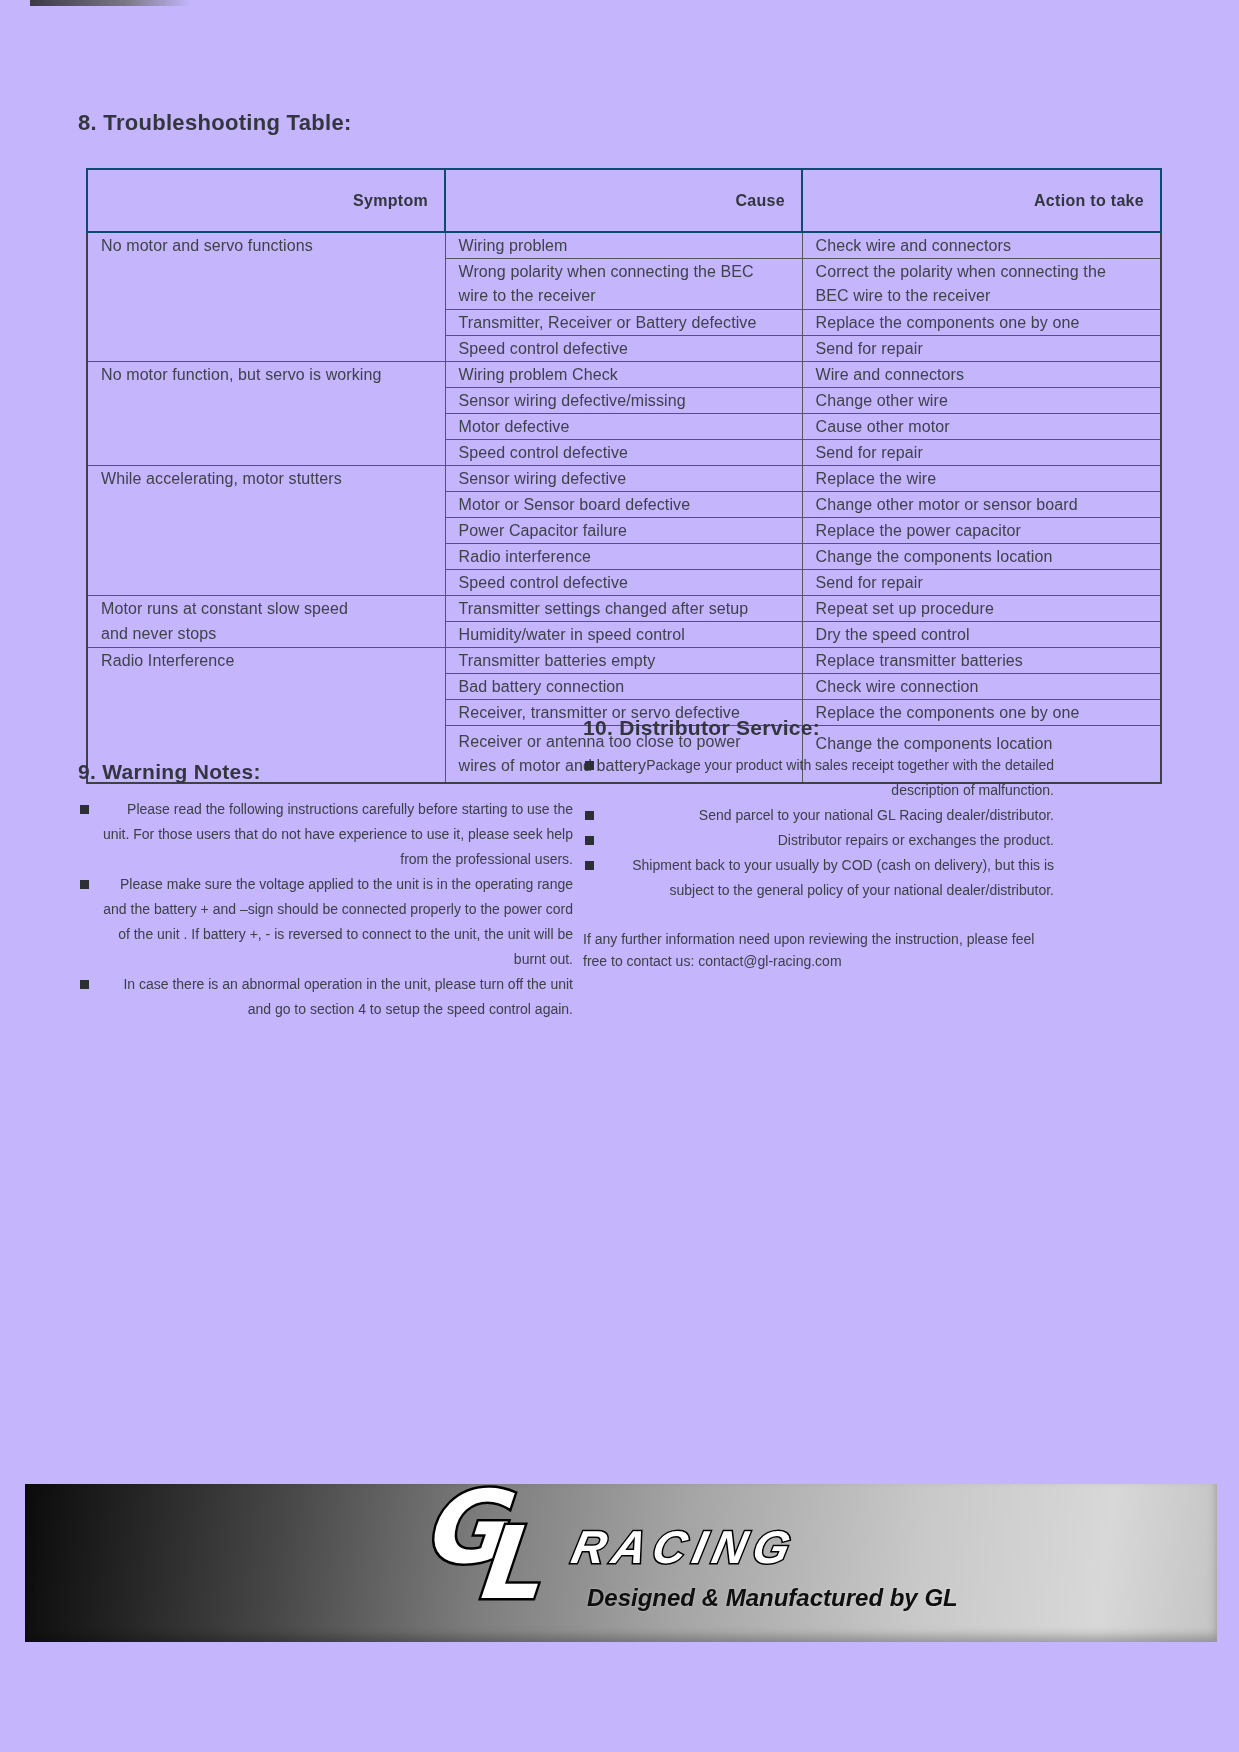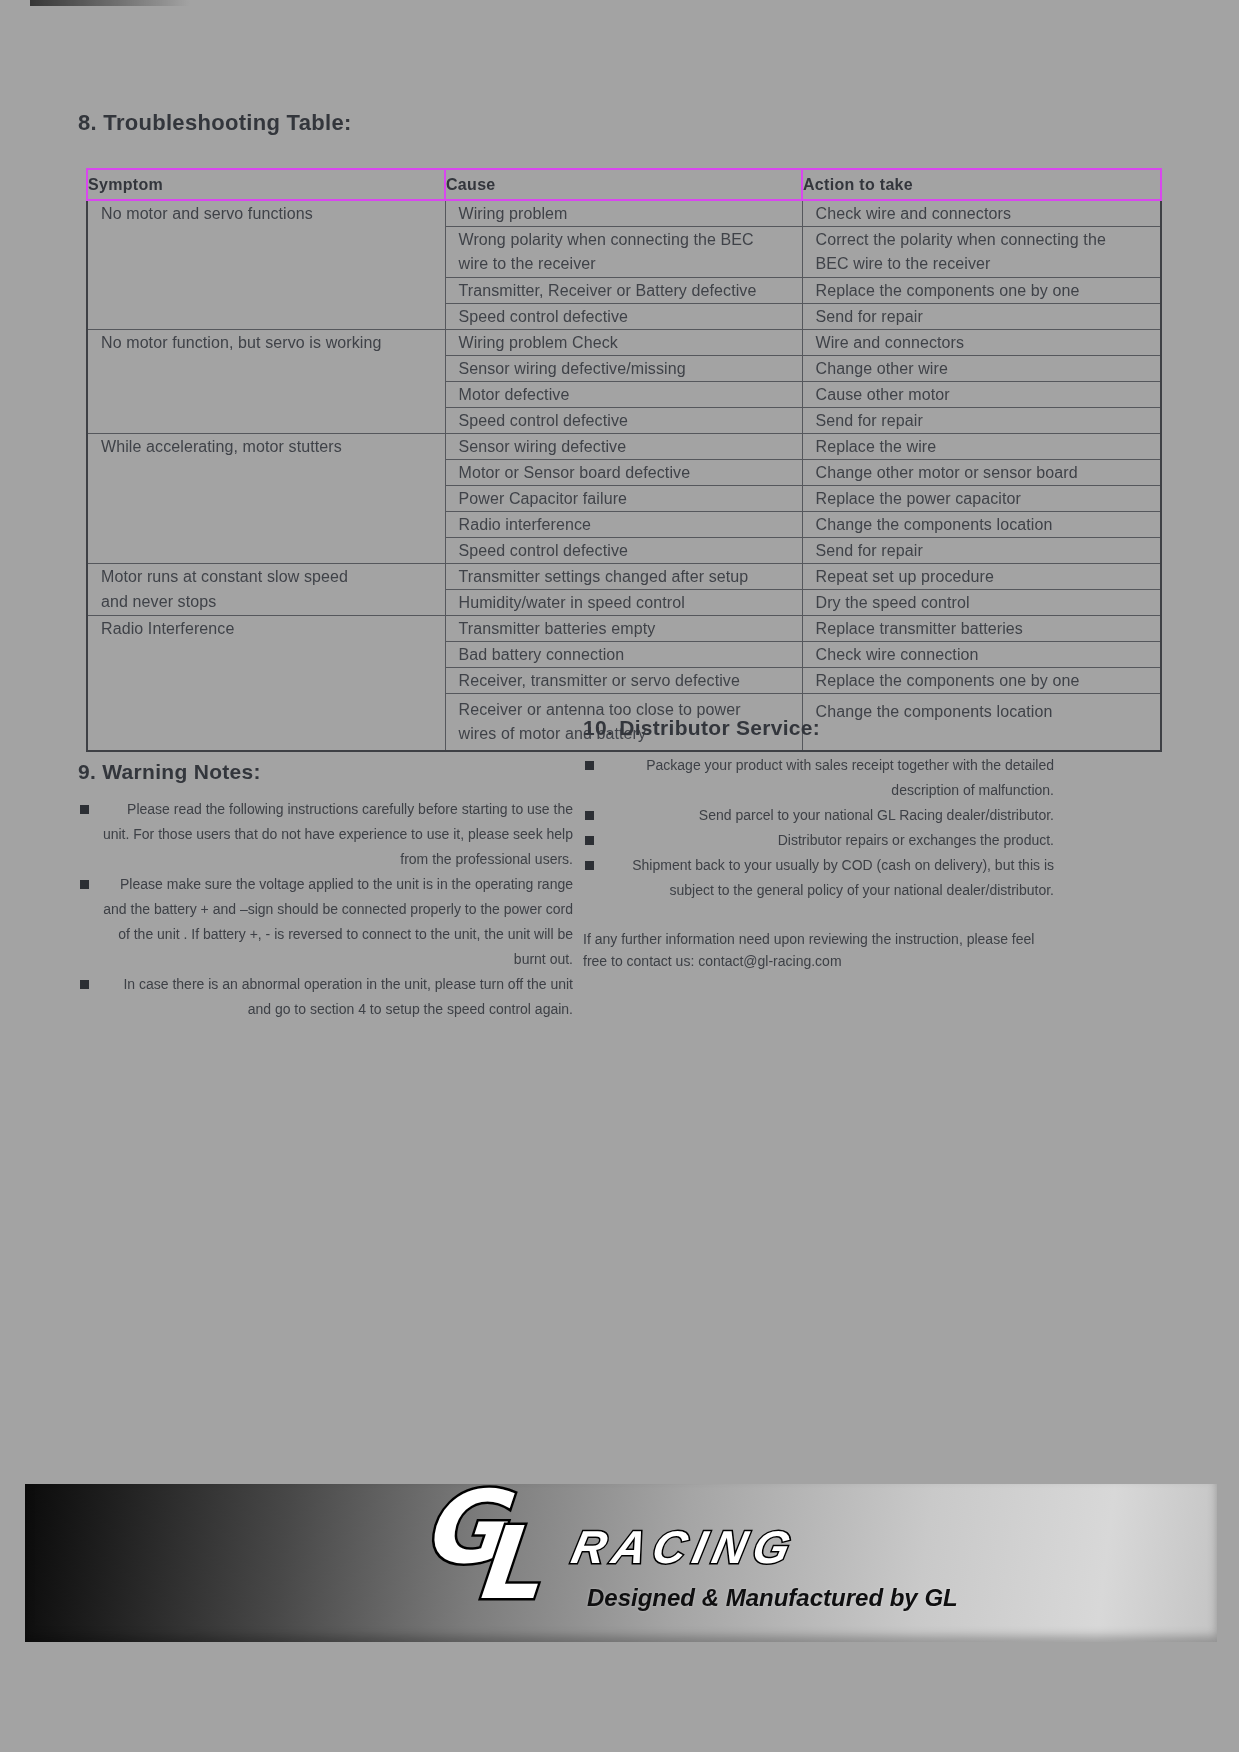--- a/index.html
+++ b/index.html
@@ -1,40 +1,40 @@
 <!DOCTYPE html>
 <html><head>
 <meta charset="utf-8">
 <style>
   html,body{margin:0;padding:0;background:#e9e9e9;}
   .page{
     position:relative;width:1239px;height:1752px;margin:0 auto;
-    background:#a3a3a3;
+    background:#c4b5fd;
     font-family:"Liberation Sans","DejaVu Sans",sans-serif;
     color:#3b3e44;overflow:hidden;
   }
   .scan-artifact{
     position:absolute;left:30px;top:0;width:160px;height:6px;
     background:linear-gradient(to right,#242424,#6e6e6e 60%,rgba(110,110,110,0));
     opacity:.85;filter:blur(.6px);
   }
   .sec-title{
     font-size:22px;font-weight:bold;color:#33363c;letter-spacing:.3px;margin:0;
   }
   .title-8{position:absolute;left:78px;top:110px;}
 
   
   table.ts{
     position:absolute;left:86px;top:168px;width:1074px;
     border-collapse:collapse;table-layout:fixed;
     border:2.5px solid #3e4045;
   }
   table.ts th{
-    border:2px solid #d946ef;height:29px;font-size:16px;font-weight:bold;
-    color:#33363c;letter-spacing:.3px;text-align:left;padding:0;
+    border:2px solid #0c4a6e;height:29px;font-size:16px;font-weight:bold;
+    color:#33363c;letter-spacing:.3px;text-align:right;padding:16px;
   }
   table.ts td{
     border:1.5px solid #55575c;font-size:16px;color:#3f4248;
     padding:0 8px 0 13px;letter-spacing:.1px;
   }
   td.h1{height:25px;}
   td.h2{height:50px;}
   td.sym{vertical-align:top;padding-top:4px;}
   .ci{line-height:24px;max-width:308px;}
   .ci-sym{line-height:25px;}

